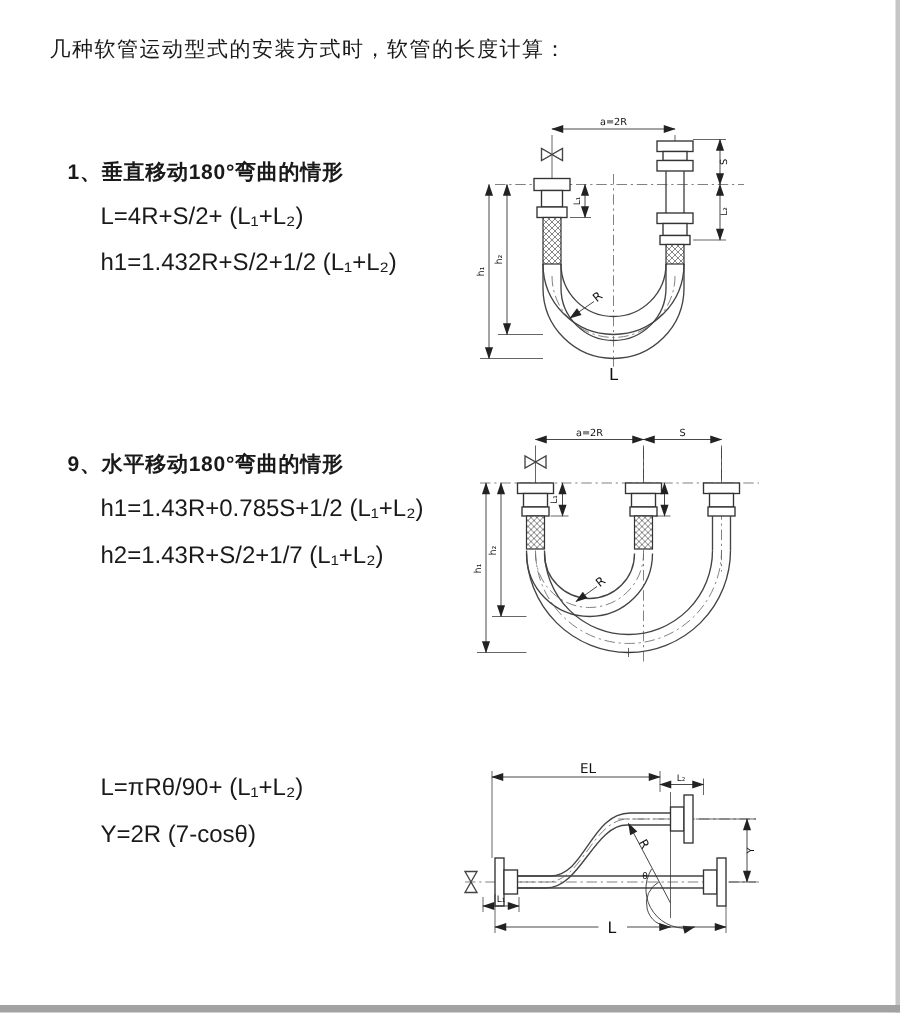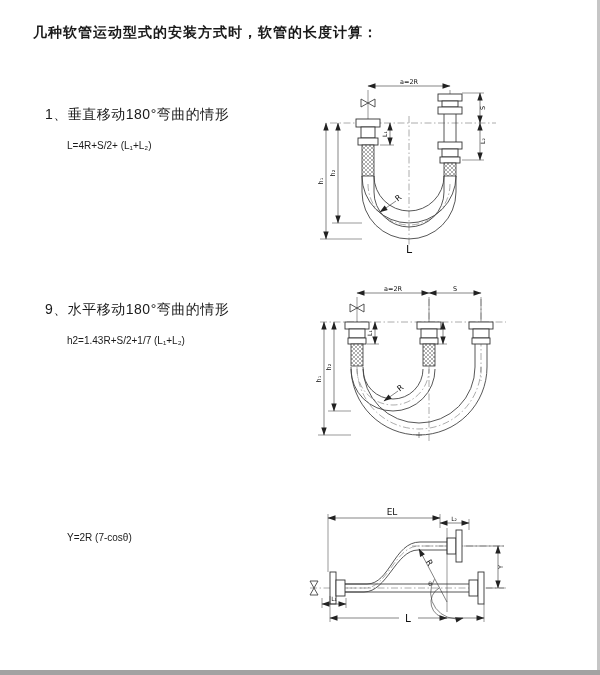--- a/index.html
+++ b/index.html
@@ -2,26 +2,26 @@
 <html><head>
 <meta charset="utf-8">
 <style>
   html,body{margin:0;padding:0;}
   body{
     width:600px;height:675px;position:relative;background:#ffffff;
     font-family:"Liberation Sans","DejaVu Sans",sans-serif;color:#1a1a1a;
     overflow:hidden;
   }
   .page-title{
-    position:absolute;left:33px;top:24px;font-size:14px;font-weight:bold;
+    position:absolute;left:33px;top:24px;font-size:14px;font-weight:normal;
     letter-spacing:1px;white-space:nowrap;
   }
   .sec{position:absolute;left:45px;width:255px;}
-  .sec-heading{font-size:14px;font-weight:normal;letter-spacing:0.5px;margin:0 0 11px 0;white-space:nowrap;}
-  .formula{font-size:10px;margin:12px 0 12px 22px;line-height:19px;white-space:nowrap;}
+  .sec-heading{font-size:14px;font-weight:bold;letter-spacing:0.5px;margin:0 0 11px 0;white-space:nowrap;}
+  .formula{font-size:16px;margin:0 0 12px 22px;line-height:19px;white-space:nowrap;}
   .diag{position:absolute;}
   svg text{font-family:"DejaVu Sans","Liberation Sans",sans-serif;font-size:6.5px;fill:#111;}
   svg .t8{font-size:8px;}
   svg .t9{font-size:9px;}
   svg .t10{font-size:10.5px;}
   svg .t11{font-size:11px;}
   svg .t6{font-size:6px;}
   .ol{fill:#ffffff;stroke:#333;stroke-width:0.9;}
   .wl{fill:none;stroke:#444;stroke-width:0.9;}
   .cl{fill:none;stroke:#666;stroke-width:0.55;stroke-dasharray:7 2.5 1.5 2.5;}
@@ -44,28 +44,31 @@
       <path d="M0.5,0.8 L8.5,3.5 L0.5,6.2 Z" fill="#222"></path>
     </marker>
   </defs>
 </svg>
 
 <div class="page-title">几种软管运动型式的安装方式时，软管的长度计算：</div>
 
 <section class="sec" style="top:106px">
   <div class="sec-heading">1、垂直移动180°弯曲的情形</div>
   <div class="formula">L=4R+S/2+ (L₁+L₂)</div>
+  <div class="formula">h1=1.432R+S/2+1/2 (L₁+L₂)</div>
 </section>
 
 <section class="sec" style="top:301px">
   <div class="sec-heading">9、水平移动180°弯曲的情形</div>
+  <div class="formula">h1=1.43R+0.785S+1/2 (L₁+L₂)</div>
   <div class="formula">h2=1.43R+S/2+1/7 (L₁+L₂)</div>
 </section>
 
 <section class="sec" style="top:516px">
+  <div class="formula">L=πRθ/90+ (L₁+L₂)</div>
   <div class="formula">Y=2R (7-cosθ)</div>
 </section>
 
 <svg class="diag" style="left:300px;top:76px" width="292" height="182" viewBox="0 0 292 182">
 
   <path class="cl" d="M30,47 H196"></path>
   <path class="cl" d="M109,40 V170"></path>
   <path class="cl" d="M68,108 A41,41 0 0 0 150,108"></path>
 
   <g>

